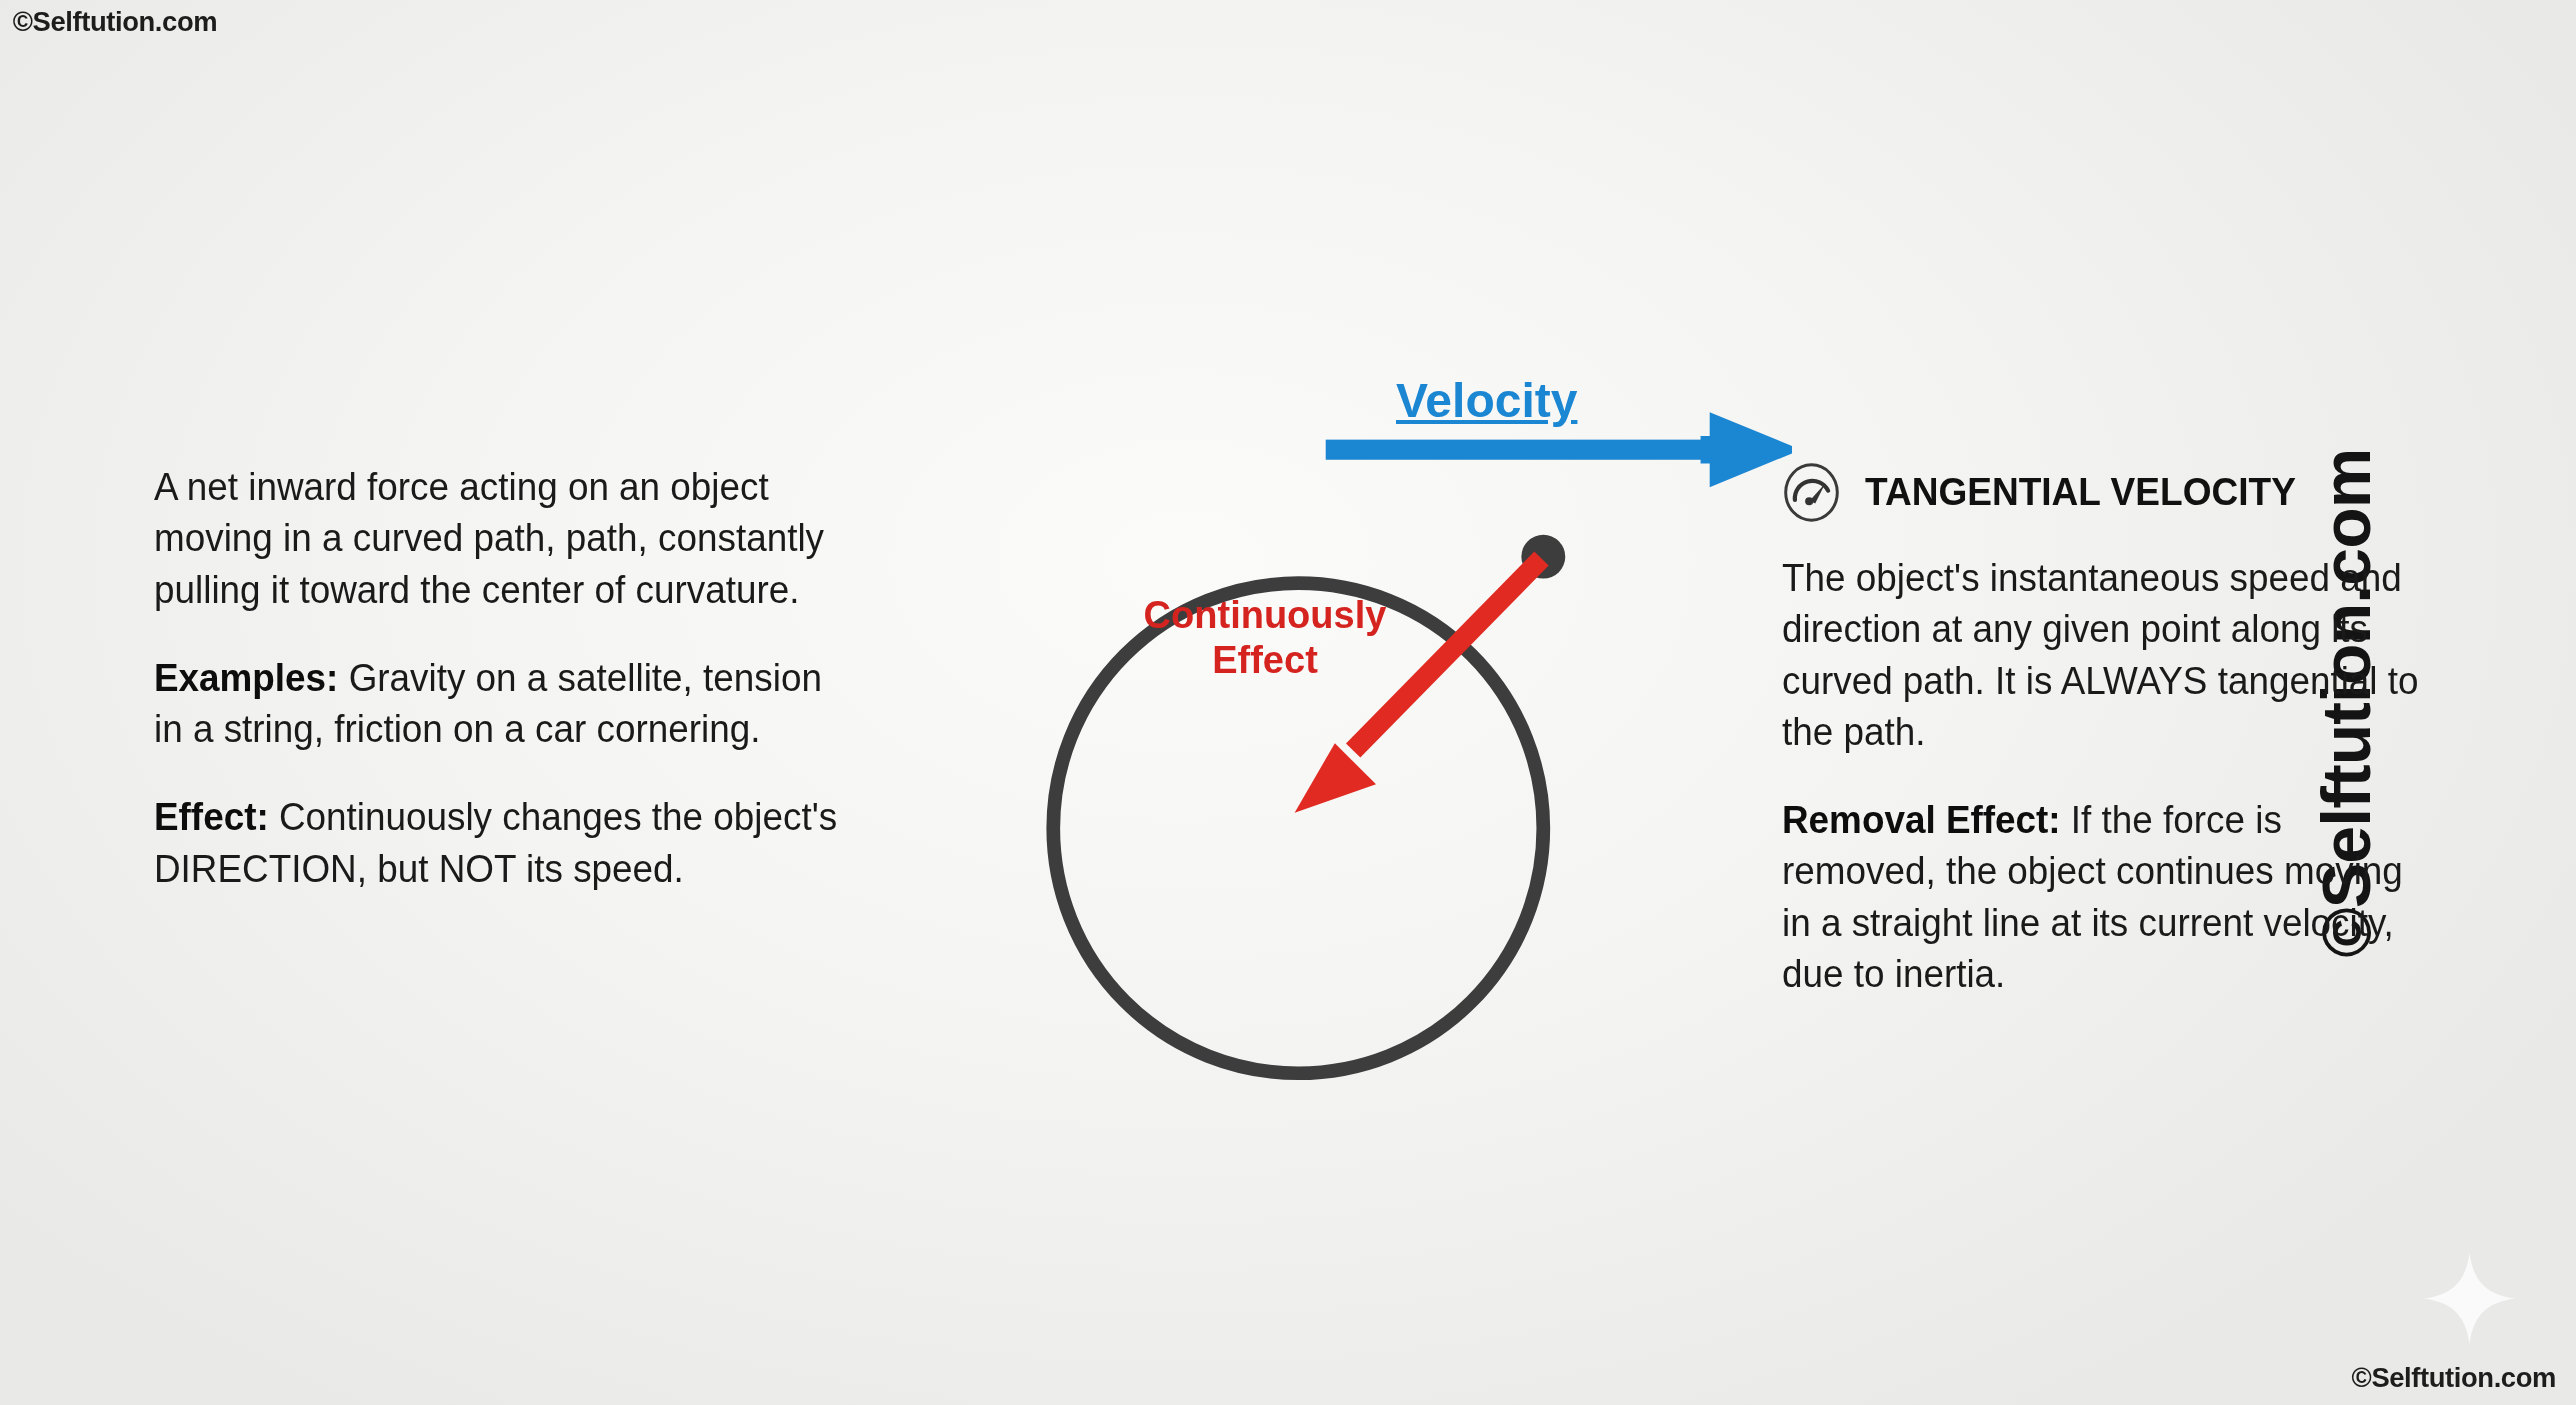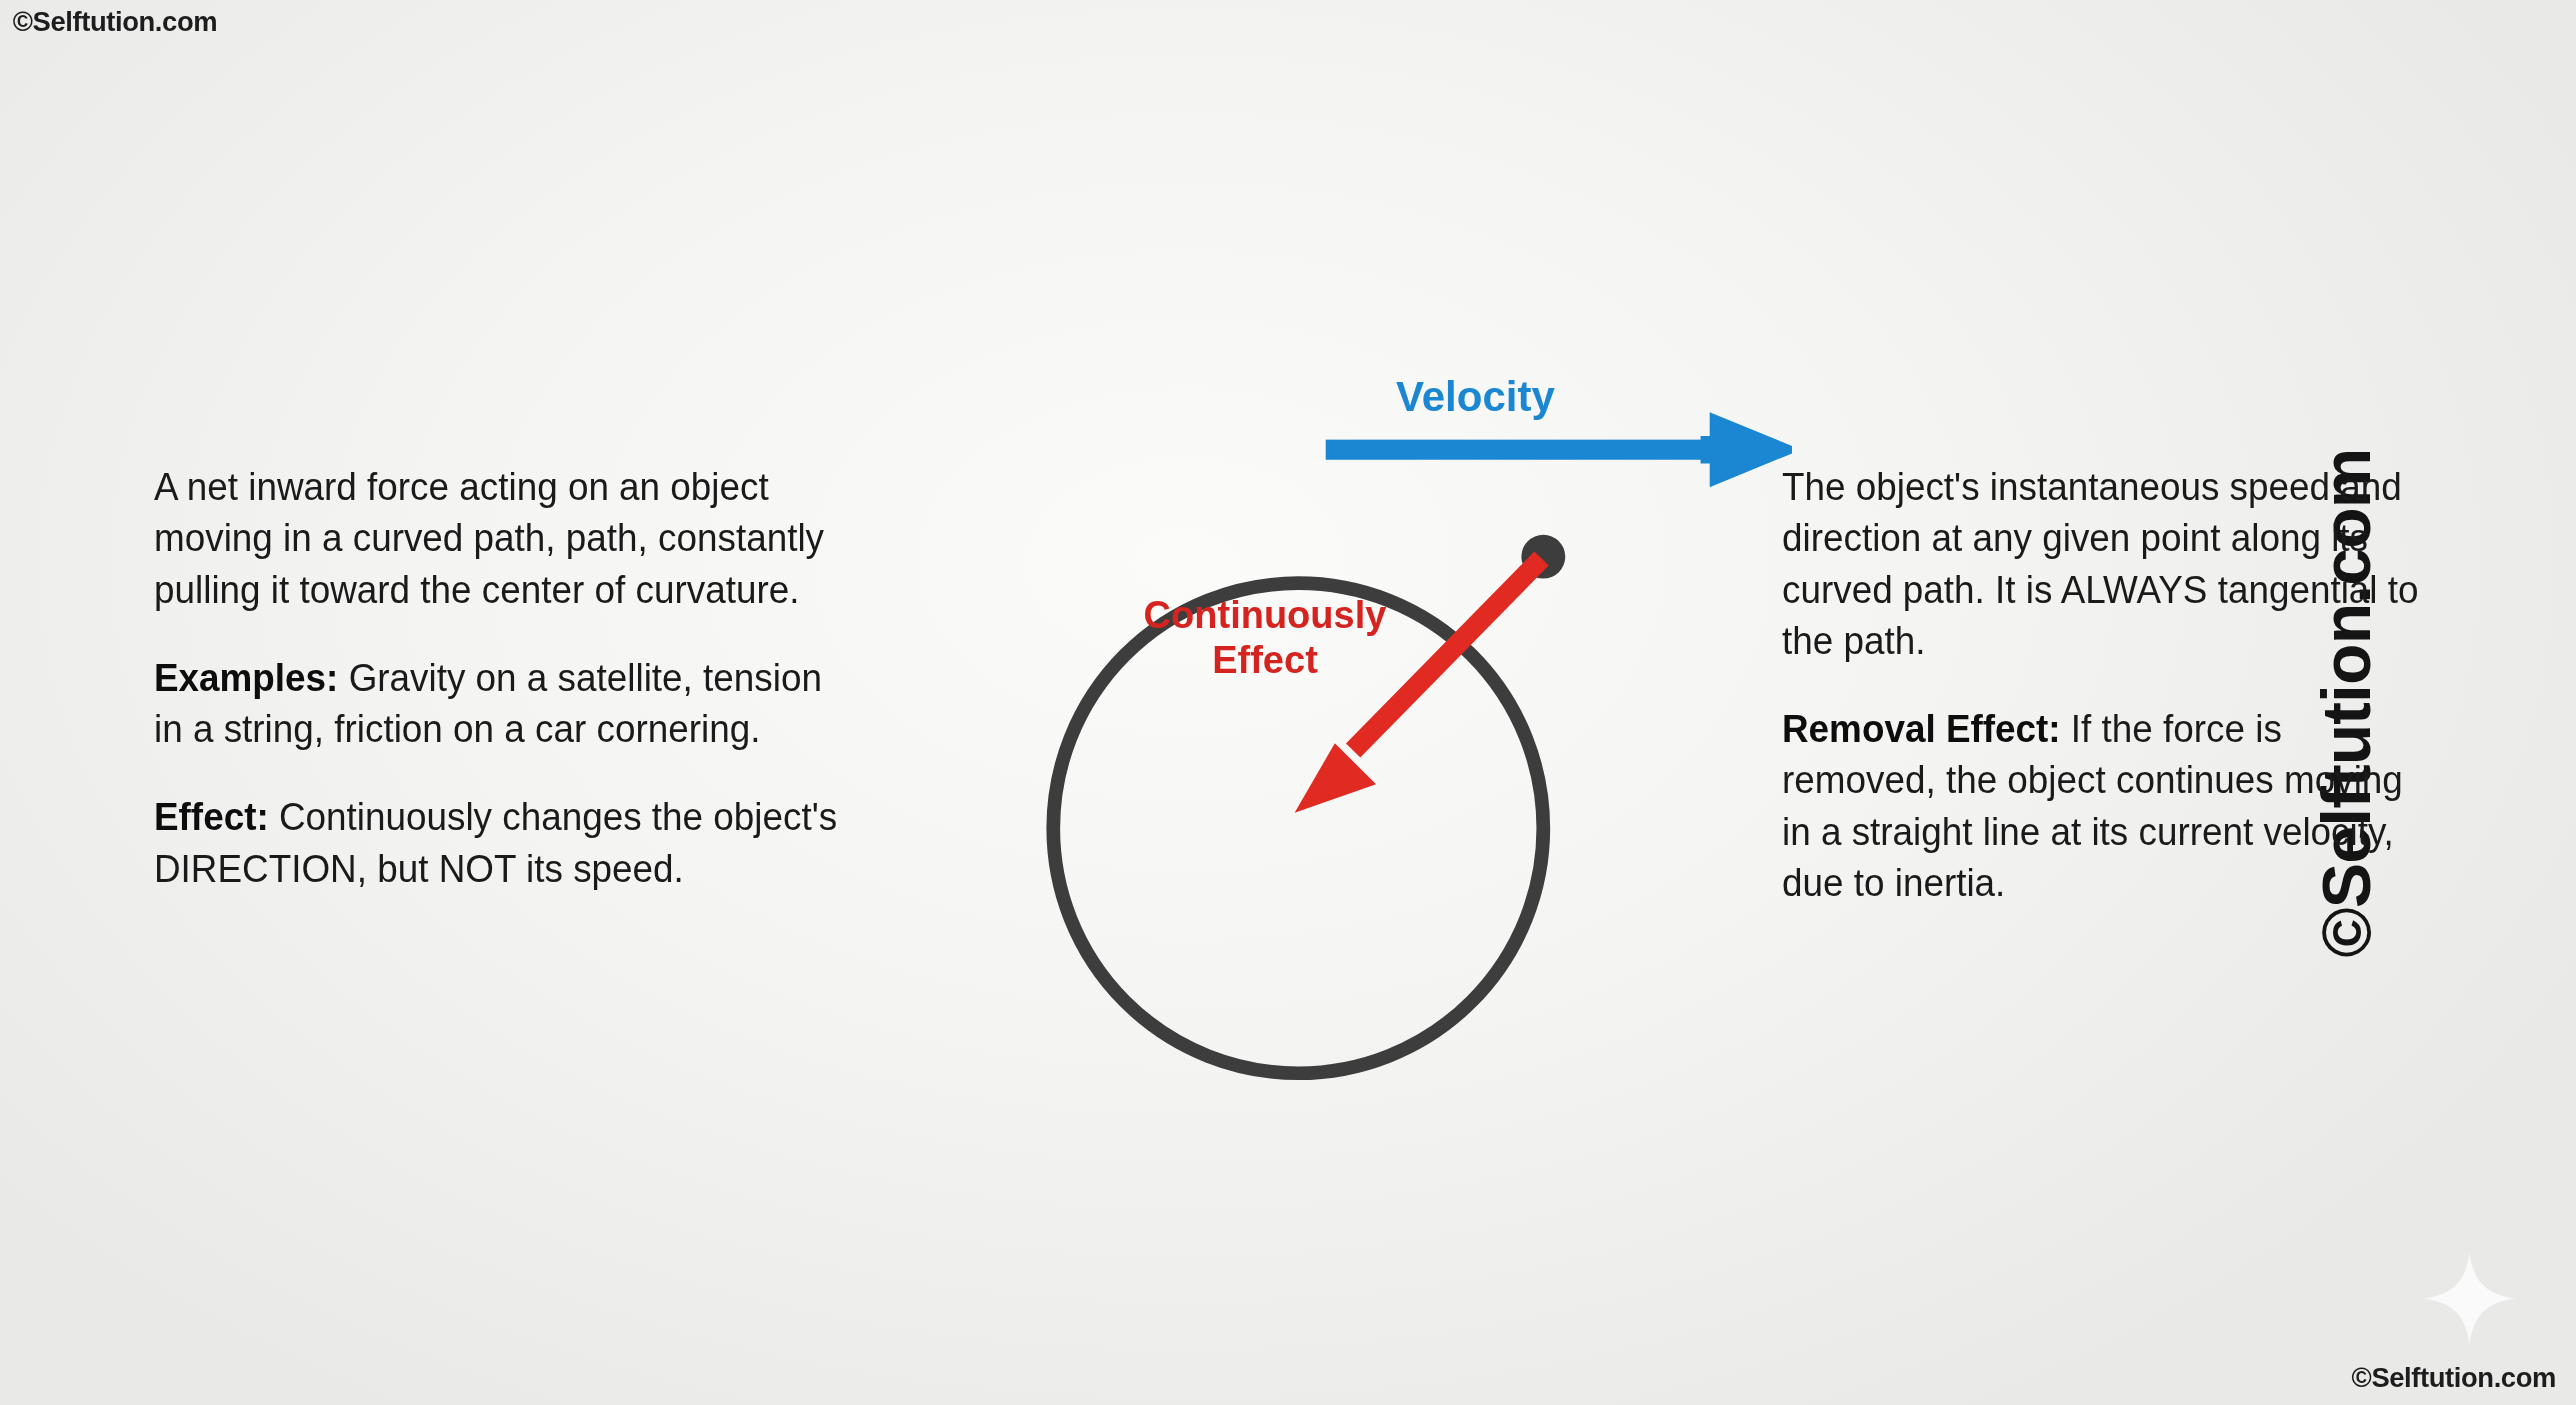--- a/index.html
+++ b/index.html
@@ -143,24 +143,25 @@
     width: 896px;
     height: 805px;
   }
   .diagram svg { display: block; }
 
   .lbl-velocity {
     position: absolute;
     left: 1396px;
     top: 373px;
     font-family: "Liberation Sans Narrow", "Liberation Sans", sans-serif;
-    font-size: 42px;
+    font-size: 48px;
     font-weight: bold;
     color: #1b86d2;
     white-space: nowrap;
+    text-decoration: underline;
   }
   .lbl-centripetal {
     position: absolute;
     left: 1137px;
     top: 593px;
     width: 256px;
     text-align: center;
     font-family: "Liberation Sans Narrow", "Liberation Sans", sans-serif;
     font-size: 38px;
     font-weight: bold;
@@ -193,20 +194,29 @@
     <p class="para">
       <b>Examples:</b><span> Gravity on a satellite, tension in a string, friction on a car cornering.</span>
     </p>
 
     <p class="para">
       <b>Effect:</b><span> Continuously changes the object's DIRECTION, but NOT its speed.</span>
     </p>
   </div>
 
   <div class="column right">
+    <div class="col-head">
+      <svg class="head-icon" viewBox="0 0 64 64">
+        <ellipse cx="32" cy="32" rx="28" ry="30" fill="none" stroke="#3a3a3a" stroke-width="3.2"></ellipse>
+        <path d="M14 40 A19 19 0 0 1 50 30" fill="none" stroke="#333" stroke-width="4.6" stroke-linecap="round"></path>
+        <path d="M30 41 L47 22 L36 44 Z" fill="#333"></path>
+        <circle cx="29.5" cy="41.5" r="4.4" fill="#333"></circle>
+      </svg>
+      <div class="head-label">TANGENTIAL VELOCITY</div>
+    </div>
 
     <p class="para">
       <b></b><span>The object's instantaneous speed and direction at any given point along its curved path. It is ALWAYS tangential to the path.</span>
     </p>
 
     <p class="para">
       <b>Removal Effect:</b><span> If the force is removed, the object continues moving in a straight line at its current velocity, due to inertia.</span>
     </p>
   </div>
 

